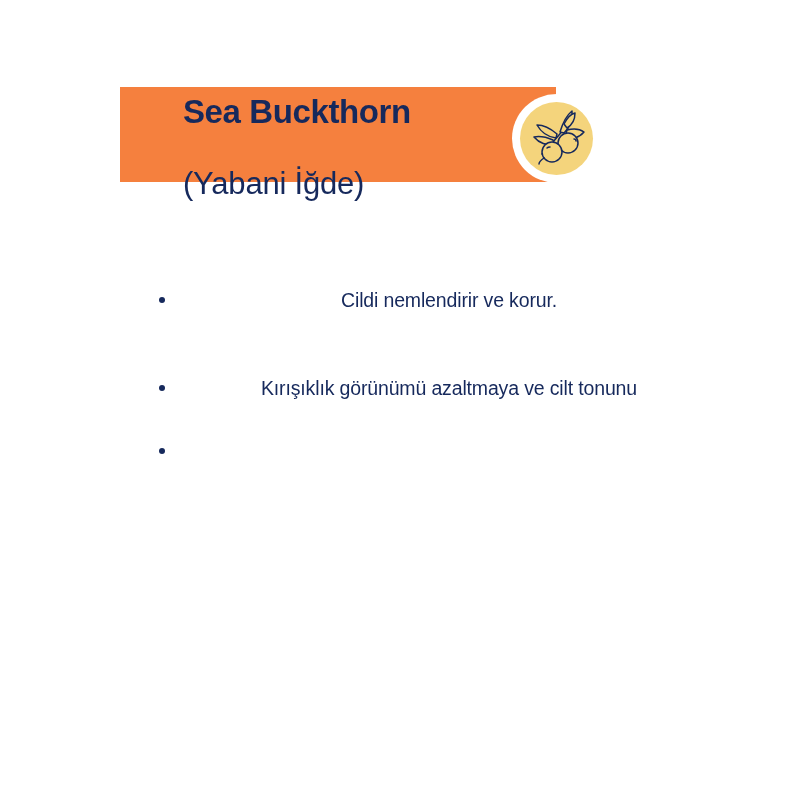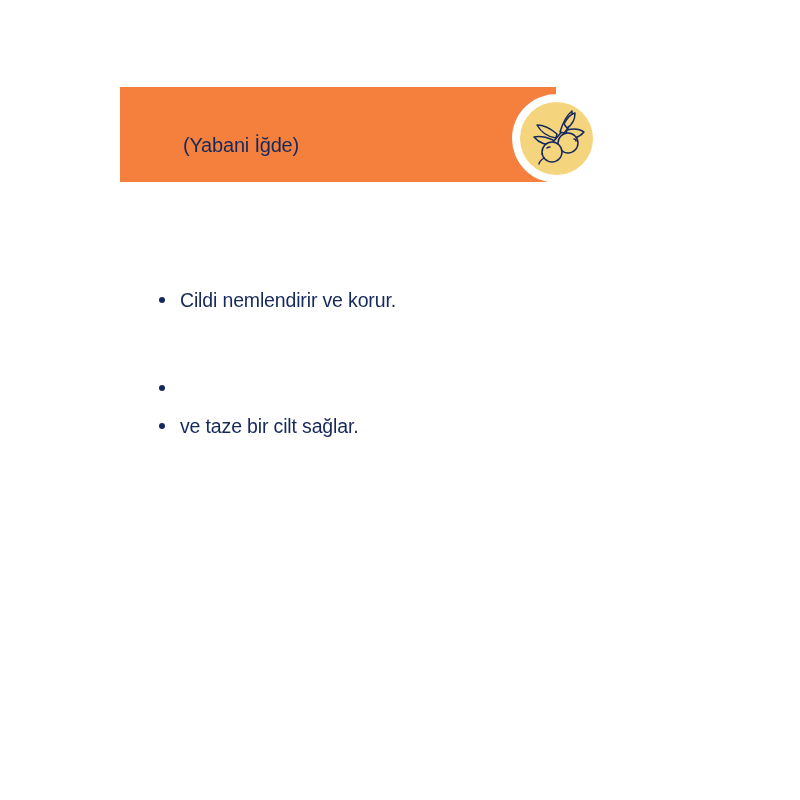--- a/index.html
+++ b/index.html
@@ -44,21 +44,21 @@
     display: block;
     font-size: 33px;
     font-weight: bold;
     letter-spacing: -0.4px;
     margin-bottom: 2px;
     white-space: nowrap;
   }
 
   .title-sub {
     display: block;
-    font-size: 20px;
+    font-size: 31px;
     font-weight: normal;
     letter-spacing: -0.2px;
     white-space: nowrap;
     margin-top: 40px;
   }
 
   
   .badge-wrap {
     position: absolute;
     left: 512px;
@@ -118,38 +118,40 @@
     left: 1px;
     top: 9px;
     width: 6px;
     height: 6px;
     border-radius: 50%;
     background: #16295c;
   }
 
   .benefit-item .lines {
     display: block;
+    text-align: center;
   }
 
   .benefit-item .line {
     display: block;
     white-space: nowrap;
   }
 
   .gap-large { height: 62px; }
   .gap-small { height: 38px; }
 </style>
 </head>
 <body>
 
 <div id="canvas">
 
   <div class="header-banner"></div>
 
   <div class="title-block">
+    <span class="title-main">Sea Buckthorn</span>
     <span class="title-sub">(Yabani İğde)</span>
   </div>
 
   <div class="badge-wrap">
     <div class="badge-ring"></div>
     <div class="badge-disc">
       <svg class="badge-art" viewBox="0 0 73 73">
         <g fill="none" stroke="#16295c" stroke-width="1.5" stroke-linecap="round" stroke-linejoin="round">
 
           <path d="M22 52 C30 44, 38 34, 50 20"></path>
@@ -184,27 +186,27 @@
       <span class="lines">
         <span class="line">Cildi nemlendirir ve korur.</span>
       </span>
     </div>
 
     <div class="gap-large"></div>
 
     <div class="benefit-item">
       <span class="dot"></span>
       <span class="lines">
+        <span class="line">Kırışıklık görünümü azaltmaya ve cilt tonunu</span>
       </span>
     </div>
 
     <div class="gap-small"></div>
 
     <div class="benefit-item">
       <span class="dot"></span>
       <span class="lines">
-        <span class="line">ve taze bir cilt sağlar.</span>
       </span>
     </div>
 
   </div>
 
 </div>
 
 </body></html>

